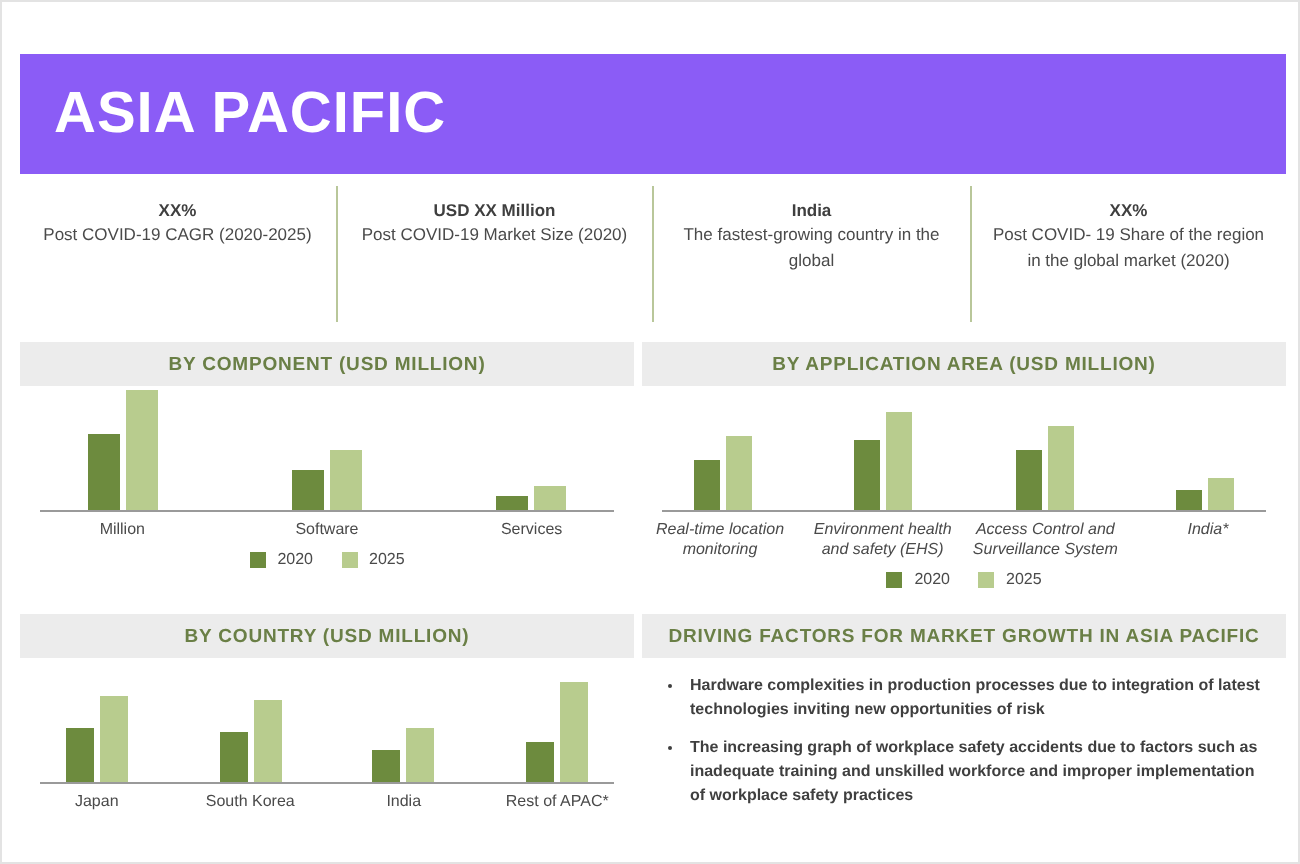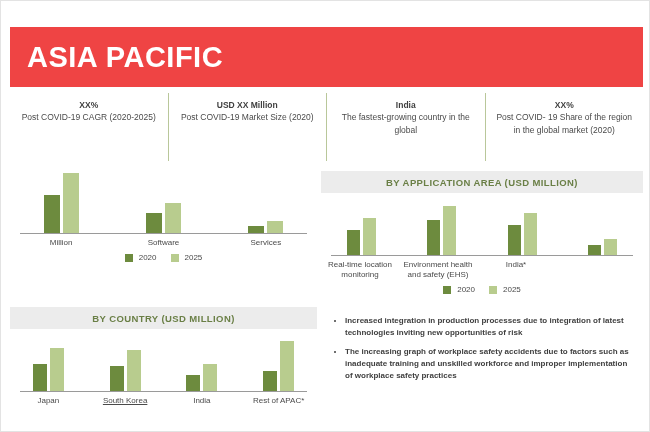--- a/index.html
+++ b/index.html
@@ -8,21 +8,21 @@
     background:#ffffff;
     font-family:"Liberation Sans", sans-serif;
     color:#3d3d3d;
     overflow:hidden;
   }
   .page{position:relative;width:650px;height:432px;box-sizing:border-box;border:1px solid #e3e3e3;}
 
   
   .header{
     position:absolute;left:9px;top:26px;width:633px;height:60px;
-    background:#ef4444;
+    background:#8b5cf6;
     display:flex;align-items:center;
   }
   .header .title{
     color:#ffffff;font-size:29px;font-weight:bold;letter-spacing:0.5px;
     padding-left:17px;
   }
 
   
   .kpis{
     position:absolute;left:9px;top:92px;width:633px;height:68px;
@@ -111,20 +111,21 @@
       <div class="big">India</div>
       <div class="sub">The fastest-growing country in the global</div>
     </div>
     <div class="kpi">
       <div class="big">XX%</div>
       <div class="sub">Post COVID- 19 Share of the region in the global market (2020)</div>
     </div>
   </div>
 
   <div class="panel" id="panel-component">
+    <div class="sec-bar full">BY COMPONENT (USD MILLION)</div>
     <div class="chart-area">
       <div class="groups" id="g-component">
           <div class="group">
             <div class="bars">
               <div class="bar y2020" style="height: 38px; width: 16px;"></div>
               <div class="bar y2025" style="height: 60px; width: 16px;"></div>
             </div>
           </div>
           <div class="group">
             <div class="bars">
@@ -181,23 +182,24 @@
             </div>
           </div>
           <div class="group">
             <div class="bars">
               <div class="bar y2020" style="height: 10px; width: 13px;"></div>
               <div class="bar y2025" style="height: 16px; width: 13px;"></div>
             </div>
           </div>
         </div>
       <div class="axis-line"></div>
-      <div class="labels" id="l-application" style="display:flex;justify-content:flex-start;">
+      <div class="labels" id="l-application" style="display:flex;justify-content:space-between;font-style:italic;">
           <div class="cat-label" style="flex: 1 1 0%;">Real-time location monitoring</div>
           <div class="cat-label" style="flex: 1 1 0%;">Environment health and safety (EHS)</div>
+          <div class="cat-label" style="flex: 1 1 0%;">Access Control and Surveillance System</div>
           <div class="cat-label" style="flex: 1 1 0%;">India*</div>
         </div>
       <div class="legend">
         <span class="item">
             <i class="swatch y2020"></i>
             <span>2020</span>
           </span>
         <span class="item">
             <i class="swatch y2025"></i>
             <span>2025</span>
@@ -231,29 +233,30 @@
           <div class="group">
             <div class="bars">
               <div class="bar y2020" style="height: 20px; width: 14px;"></div>
               <div class="bar y2025" style="height: 50px; width: 14px;"></div>
             </div>
           </div>
         </div>
       <div class="axis-line"></div>
       <div class="labels" id="l-country" style="display:flex;justify-content:space-around;">
           <div class="cat-label" style="flex: 1 1 0%;">Japan</div>
-          <div class="cat-label" style="flex: 1 1 0%; text-decoration: underline;">South Korea</div>
+          <div class="cat-label" style="flex: 1 1 0%;">South Korea</div>
           <div class="cat-label" style="flex: 1 1 0%;">India</div>
           <div class="cat-label" style="flex: 1 1 0%;">Rest of APAC*</div>
         </div>
     </div>
   </div>
 
   <div class="panel" id="panel-drivers">
+    <div class="sec-bar full">DRIVING FACTORS FOR MARKET GROWTH IN ASIA PACIFIC</div>
     <div class="drivers">
       <ul id="drivers-list">
-          <li>Increased integration in production processes due to integration of latest technologies inviting new opportunities of risk</li>
+          <li>Hardware complexities in production processes due to integration of latest technologies inviting new opportunities of risk</li>
           <li>The increasing graph of workplace safety accidents due to factors such as inadequate training and unskilled workforce and improper implementation of workplace safety practices</li>
         </ul>
     </div>
   </div>
 
 </div>
 
 </body></html>

